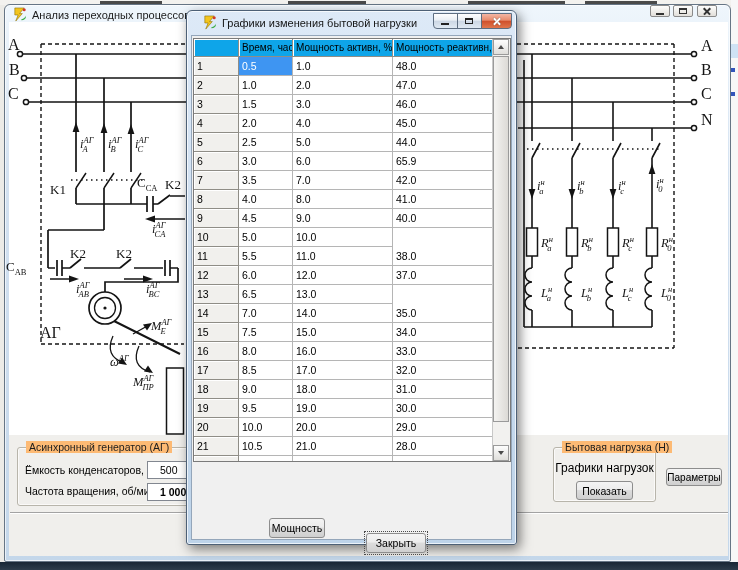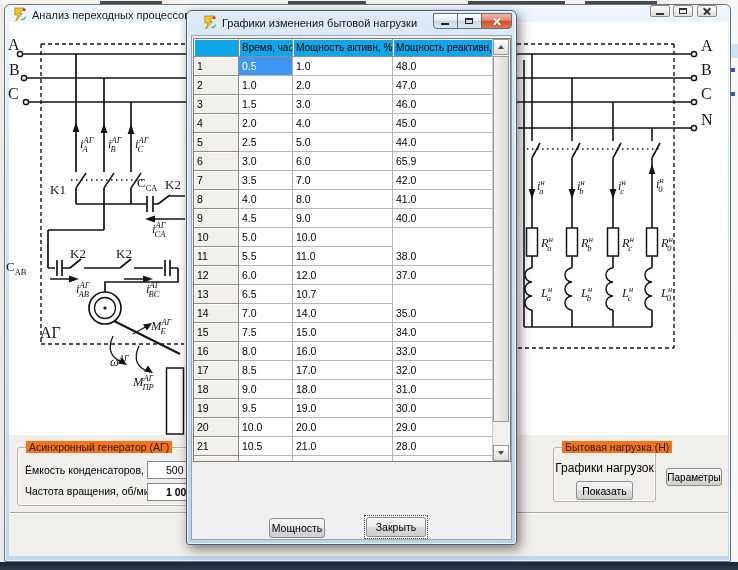--- a/index.html
+++ b/index.html
@@ -37,25 +37,25 @@
 
   
   .circuit{left:0;top:0;z-index:3;pointer-events:none;}
   .cir-t{font-family:"Liberation Serif",serif;fill:#141414;}
   .ph{font-size:16px;} .lbl{font-size:13px;} .math{font-size:12.5px;font-style:italic;}
 
   
   .panelz{z-index:4;}
   .groupbox{position:absolute;box-sizing:border-box;border:1px solid #b8b5ab;border-radius:3px;
             box-shadow:inset 0 0 0 1px rgba(255,255,255,.7);}
-  .gb-label{position:absolute;top:-7px;left:8px;background:#f97316;padding:0 3px;
+  .gb-label{position:absolute;top:-7px;left:8px;background:#fdba74;padding:0 3px;
             font-size:10.5px;color:#1c1c1c;white-space:nowrap;}
   .fld-label{position:absolute;font-size:10.5px;color:#000;white-space:nowrap;}
   .textbox{position:absolute;box-sizing:border-box;height:18px;background:#fff;
-           border:1px solid #828790;font-size:10.5px;padding:0 18px;color:#000;
+           border:1px solid #828790;font-size:10.5px;padding:0 12px;color:#000;
            font-family:"Liberation Sans",sans-serif;}
   .btn{position:absolute;box-sizing:border-box;border:1px solid #8d8d8d;border-radius:3px;
        background:linear-gradient(#f4f4f4,#ececec 45%,#dcdcdc 50%,#cfcfcf);
        font-size:10.5px;color:#000;text-align:center;padding:0;
        font-family:"Liberation Sans",sans-serif;}
   .divider{left:10px;top:512px;width:718px;height:0;border-top:1px solid #a3a3a3;
            border-bottom:1px solid #ffffff;}
 
   
   .dialog{left:186px;top:10px;width:331px;height:535px;box-sizing:border-box;z-index:10;
@@ -100,21 +100,21 @@
   .sbtn{position:absolute;left:0;width:16px;height:16px;box-sizing:border-box;border:1px solid #9a9a9a;
         background:linear-gradient(#fdfdfd,#dfdedb);}
   .tri-up{position:absolute;left:4px;top:5px;width:0;height:0;
           border-left:3.5px solid transparent;border-right:3.5px solid transparent;
           border-bottom:4.5px solid #4a4a4a;}
   .tri-down{position:absolute;left:4px;top:5px;width:0;height:0;
           border-left:3.5px solid transparent;border-right:3.5px solid transparent;
           border-top:4.5px solid #4a4a4a;}
   .sthumb{position:absolute;left:0;top:17px;width:16px;height:366px;box-sizing:border-box;
           border:1px solid #9a9a9a;background:linear-gradient(90deg,#f4f3f1,#dcdad6);}
-  .focus-wrap{position:absolute;border:1px dotted #4a4a4a;padding:1px;}
+  .focus-wrap{position:absolute;border:1px dotted #4a4a4a;padding:1px;margin-top:16px;}
   .focus-wrap .btn{position:relative;display:block;}
 </style>
 </head>
 <body>
 
 <div class="stage">
 
   <div class="abs bg-top">
     <div class="bg-frag" style="left:100px;width:62px;"></div>
     <div class="bg-frag" style="left:288px;width:78px;"></div>
@@ -372,21 +372,21 @@
             </div>
             <div class="grow">
               <div class="gcell gfix c0">12</div>
               <div class="gcell gdata c1">6.0</div>
               <div class="gcell gdata c2">12.0</div>
               <div class="gcell gdata c3">37.0</div>
             </div>
             <div class="grow">
               <div class="gcell gfix c0">13</div>
               <div class="gcell gdata c1">6.5</div>
-              <div class="gcell gdata c2">10.7</div>
+              <div class="gcell gdata c2">13.0</div>
             </div>
             <div class="grow">
               <div class="gcell gfix c0">14</div>
               <div class="gcell gdata c1">7.0</div>
               <div class="gcell gdata c2">14.0</div>
               <div class="gcell gdata c3">35.0</div>
             </div>
             <div class="grow">
               <div class="gcell gfix c0">15</div>
               <div class="gcell gdata c1">7.5</div>

